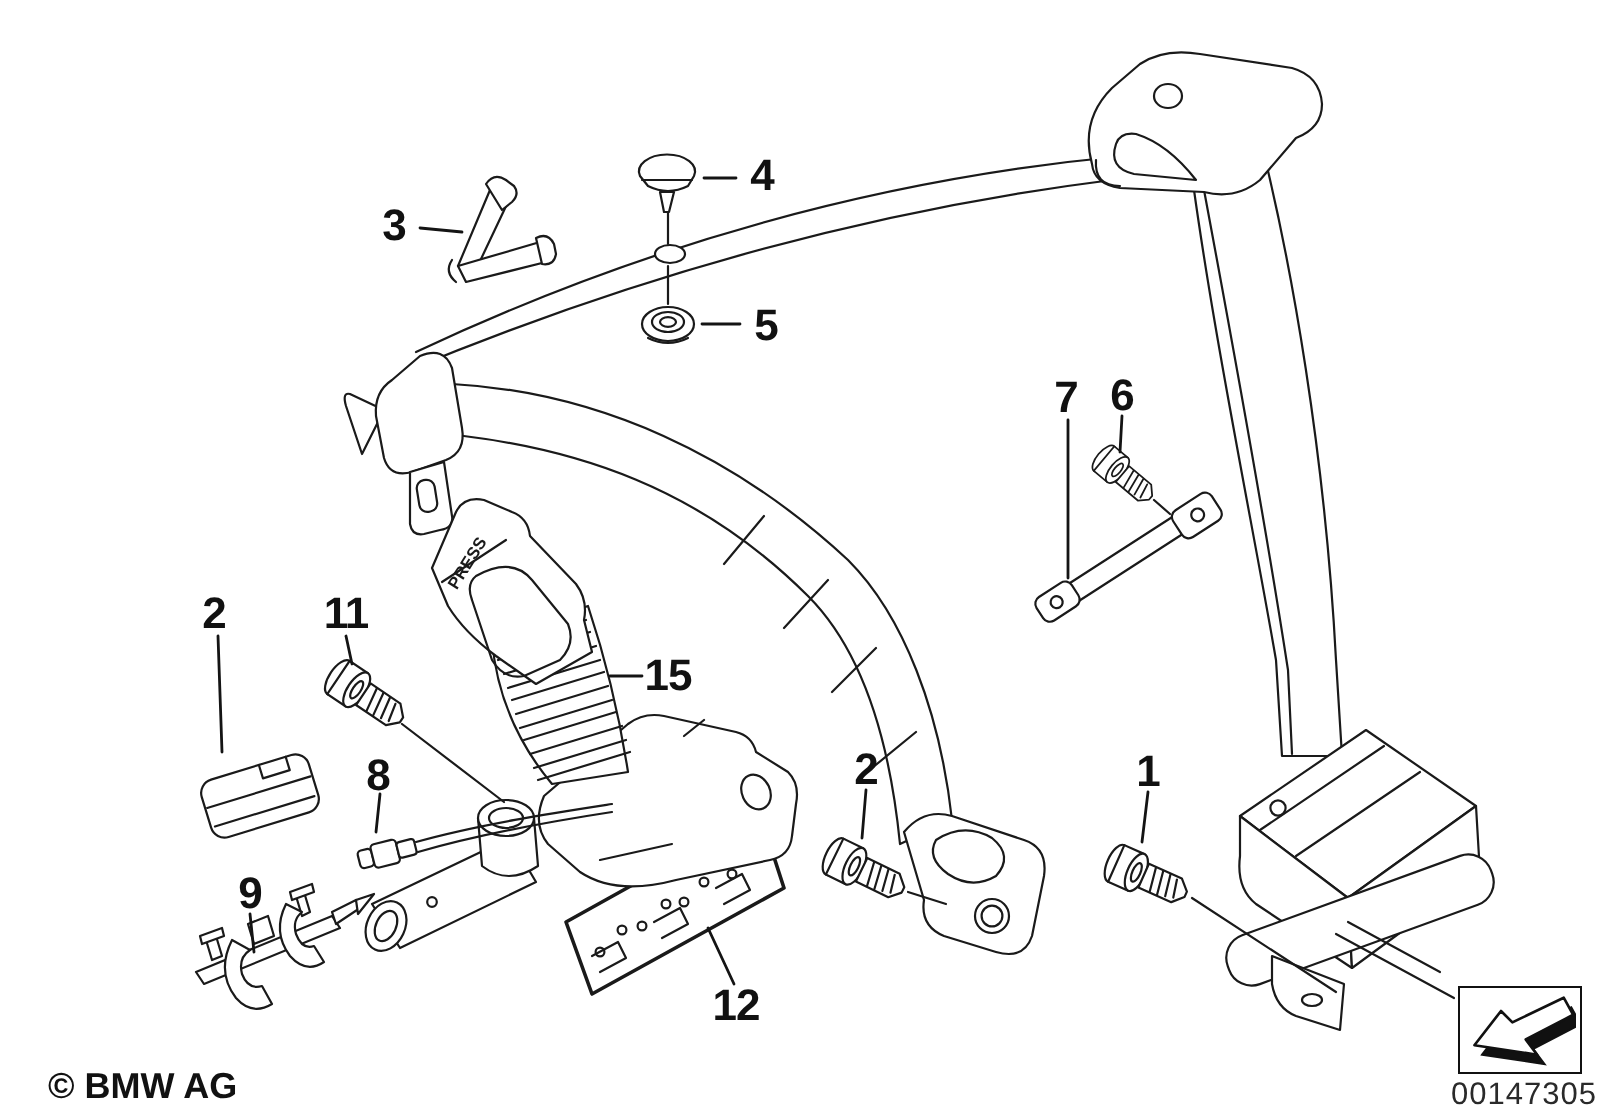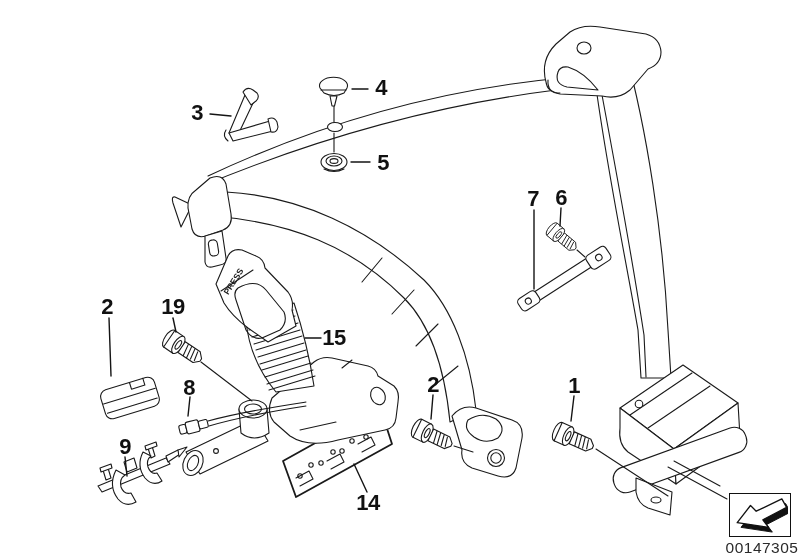--- a/index.html
+++ b/index.html
@@ -230,24 +230,25 @@
   <div class="callout" style="left:574px;top:386px">1</div>
   <div class="callout" style="left:433px;top:385px">2</div>
   <div class="callout" style="left:197px;top:113px">3</div>
   <div class="callout" style="left:381px;top:88px">4</div>
   <div class="callout" style="left:383px;top:163px">5</div>
   <div class="callout" style="left:561px;top:198px">6</div>
   <div class="callout" style="left:533px;top:199px">7</div>
   <div class="callout" style="left:189px;top:388px">8</div>
   <div class="callout" style="left:125px;top:447px">9</div>
   <div class="callout" style="left:107px;top:307px">2</div>
-  <div class="callout" style="left:173px;top:307px">19</div>
+  <div class="callout" style="left:173px;top:307px">11</div>
   <div class="callout" style="left:334px;top:338px">15</div>
-  <div class="callout" style="left:368px;top:503px">14</div>
-
+  <div class="callout" style="left:368px;top:503px">12</div>
+
+  <div class="copyright">© BMW AG</div>
 
   <div class="stamp">
     <svg width="56" height="38" viewBox="0 0 58 40">
       <polygon points="9,33 23,15 29,21 56,8 61,17 36,30 42,38" fill="#111" stroke="#111" stroke-width="1"></polygon>
       <polygon points="5,28 19,10 25,16 52,3 57,12 32,25 38,33" fill="#fff" stroke="#111" stroke-width="1.4" stroke-linejoin="round"></polygon>
     </svg>
   </div>
   <div class="imgnum">00147305</div>
 
 </div>

